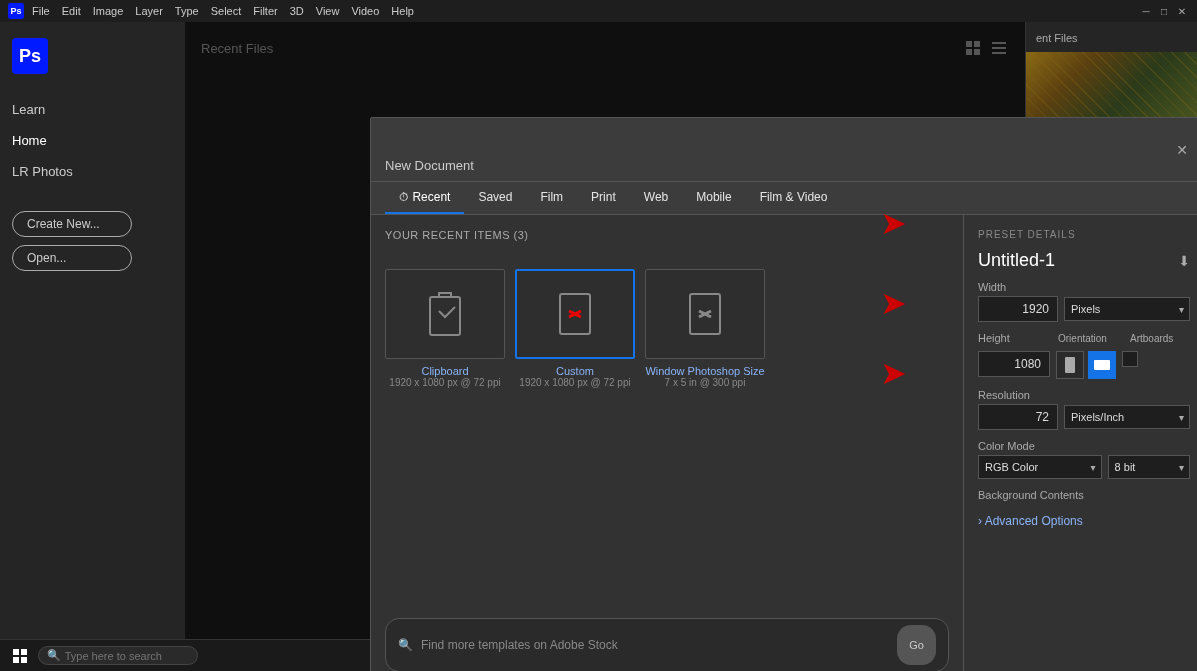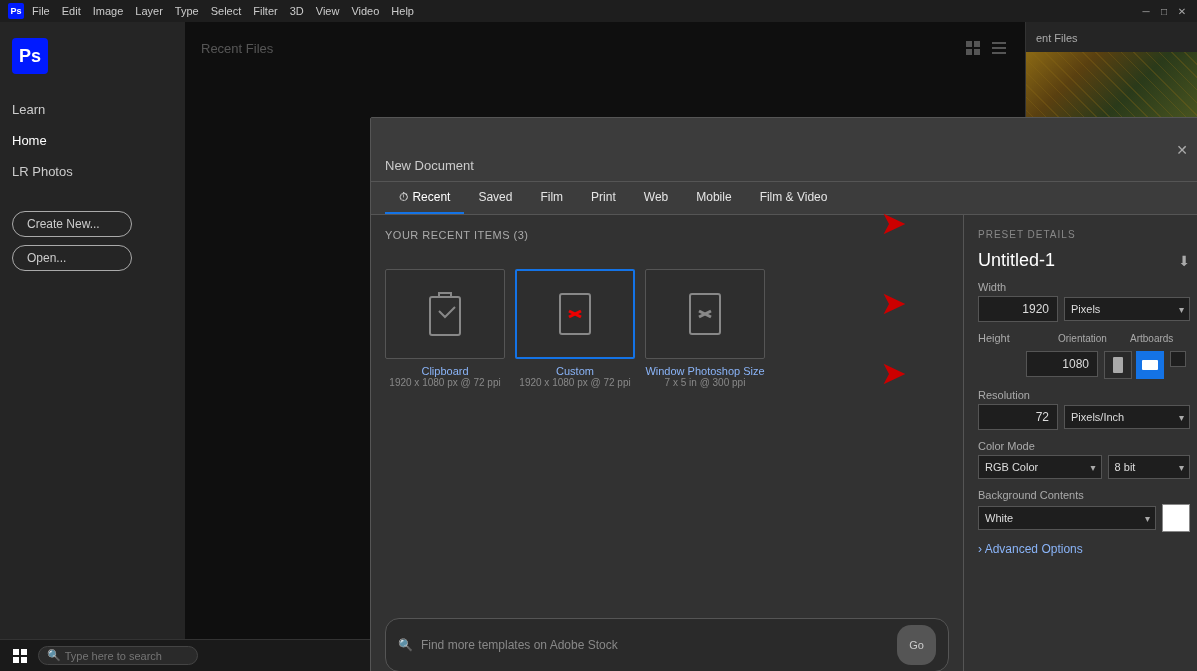--- a/index.html
+++ b/index.html
@@ -289,21 +289,21 @@
             </div>
           </div>
 
           <div>
             <div class="field-row" style="gap:8px; margin-bottom:4px;">
               <span class="field-label" style="width:72px;">Height</span>
               <span class="field-label" style="width:64px; font-size:10px;">Orientation</span>
               <span class="field-label" style="font-size:10px;">Artboards</span>
             </div>
             <div class="field-row" style="align-items:flex-start; gap:6px;">
-              <input class="field-input" type="text" value="1080" style="width: 72px; margin-left: 48px;">
+              <input class="field-input" type="text" value="1080" style="width: 72px;">
               <div class="orientation-btns">
                 <div class="orient-btn" title="Portrait">
                   <svg width="12" height="16" viewBox="0 0 12 16" fill="currentColor">
                       <rect x="1" y="0" width="10" height="16" rx="1"></rect>
                     </svg>
                 </div>
                 <div class="orient-btn active" title="Landscape">
                   <svg width="16" height="12" viewBox="0 0 16 12" fill="currentColor">
                       <rect x="0" y="1" width="16" height="10" rx="1"></rect>
                     </svg>
@@ -336,28 +336,20 @@
               <div class="select-wrapper" style="flex:1;">
                 <select class="field-select" style="width:100%;">
                   <option>8 bit</option>
                 </select>
               </div>
             </div>
           </div>
 
           <div>
             <div class="field-label">Background Contents</div>
-            <div class="field-row">
-              <div class="select-wrapper" style="flex:1;">
-                <select class="field-select" style="width:100%;">
-                  <option>White</option>
-                </select>
-              </div>
-              <div id="bg-color-swatch"></div>
-            </div>
           </div>
 
           <div id="advanced-options">Advanced Options</div>
         </div>
       </div>
 
       <div id="dialog-footer">
         <button id="create-btn">Create</button>
         <button id="close-btn">Close</button>
       </div>

